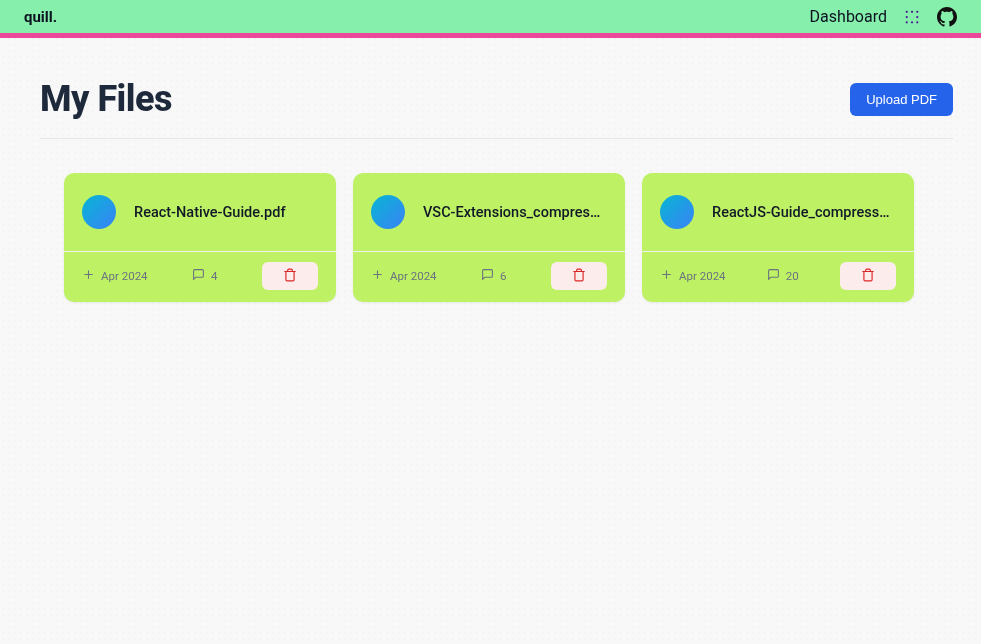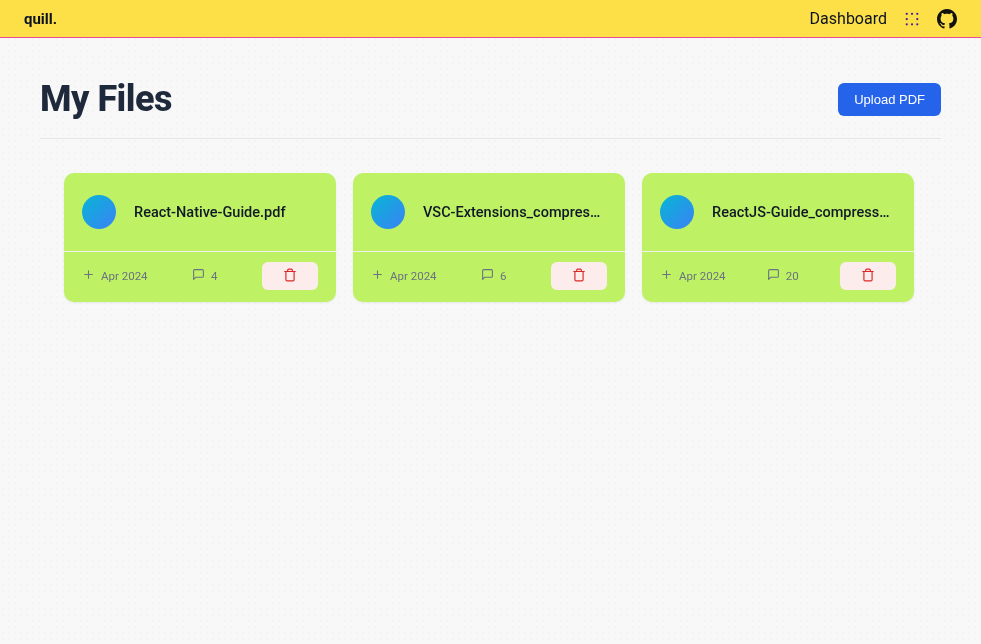--- a/index.html
+++ b/index.html
@@ -12,22 +12,22 @@
       font-family: -apple-system, BlinkMacSystemFont, "Segoe UI", Roboto, Helvetica, Arial, sans-serif;
       background: #f8f8f8;
       background-image: radial-gradient(circle, rgba(0,0,0,0.015) 1px, transparent 1px);
       background-size: 6px 6px;
       width: 981px;
       height: 644px;
       overflow: hidden;
     }
 
     .header {
-      background: #fde047;
-      border-bottom: 1px solid #ec4899;
+      background: #86efac;
+      border-bottom: 5px solid #ec4899;
       padding: 10px 24px;
       display: flex;
       align-items: center;
       justify-content: space-between;
       height: 38px;
     }
 
     .brand {
       font-weight: 700;
       font-size: 15px;
@@ -59,21 +59,21 @@
     .github-icon {
       width: 20px;
       height: 20px;
       display: flex;
       align-items: center;
       justify-content: center;
       cursor: pointer;
     }
 
     .main {
-      padding: 40px 40px 20px 40px;
+      padding: 40px 28px 20px 40px;
     }
 
     .title-row {
       display: flex;
       align-items: center;
       justify-content: space-between;
       padding-bottom: 18px;
       border-bottom: 1px solid #e6e6e6;
     }
 

